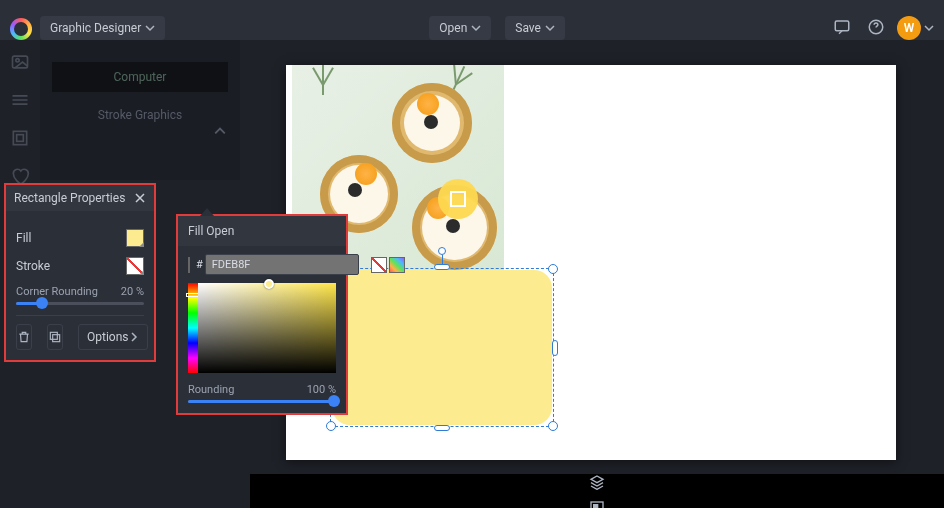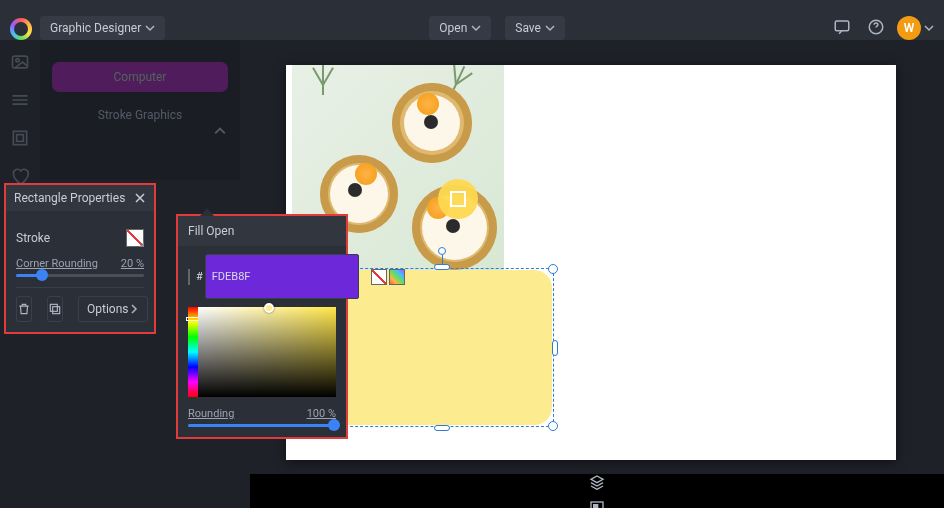--- a/index.html
+++ b/index.html
@@ -16,21 +16,21 @@
   .icon-btn { width:26px; height:26px; display:flex; align-items:center; justify-content:center; cursor:pointer; color:#aeb5c2; }
   .avatar { width:24px; height:24px; border-radius:50%; background:#f39c12; color:#fff; font-weight:600; display:flex; align-items:center; justify-content:center; font-size:12px; }
   
   
   .left-rail { position:absolute; top:40px; left:0; width:40px; height:calc(100% - 40px); background:#1e2128; display:flex; flex-direction:column; align-items:center; padding-top:12px; gap:18px; }
   .rail-ic { width:20px; height:20px; color:#454a55; }
   
   
   .left-panel { position:absolute; top:40px; left:40px; width:200px; height:140px; background:#1a1d24; padding:10px 12px; }
   .panel-title { color:#555a66; font-size:11px; letter-spacing:1px; display:flex; justify-content:space-between; align-items:center;}
-  .computer-btn { margin-top:12px; background:#a21caf; opacity:.4; color:#9acfa9; text-align:center; padding:8px 0; border-radius:7px; }
+  .computer-btn { margin-top:12px; background:#000000; opacity:.4; color:#9acfa9; text-align:center; padding:8px 0; border-radius:0; }
   .search-lbl { margin-top:16px; text-align:center; color:#555a66; }
   .left-panel .chev { position:absolute; right:10px; top:85px; color:#555a66; }
   
   
   .canvas-wrap { position:absolute; top:50px; left:250px; right:12px; bottom:38px; background:#1e2128; display:flex; align-items:flex-start; justify-content:center; }
   .canvas { width:610px; height:395px; background:#fff; margin-top:15px; position:relative; box-shadow:0 2px 10px rgba(0,0,0,.5); }
   .food-img { position:absolute; top:0; left:6px; width:212px; height:205px; background:linear-gradient(135deg,#e8f0e6,#d8e8d4); overflow:hidden; }
   .tart { position:absolute; border-radius:50%; background:#e0b96f; box-shadow:inset 0 0 0 8px #c79b4a; }
   .tart .cream{position:absolute;inset:10px;border-radius:50%;background:#fdf7ea;}
   .tart .berry{position:absolute;width:14px;height:14px;border-radius:50%;background:#2b2b2b;}
@@ -55,36 +55,36 @@
   
   
   .rect-panel { position:absolute; top:183px; left:4px; width:152px; background:#2b2f38; border:2px solid #e23b3b; padding:0; }
   .rect-header { display:flex; justify-content:space-between; align-items:center; padding:6px 8px; background:#32363f; }
   .rect-body { padding:8px 10px 10px; }
   .prop-row { display:flex; justify-content:space-between; align-items:center; margin:10px 0; font-size:12px; }
   .swatch { width:18px; height:18px; background:#FDEB8F; border:1px solid #666; position:relative;}
   .swatch.small-arrow::after{content:"";position:absolute;bottom:-1px;right:-1px;width:0;height:0;border-left:5px solid transparent;border-bottom:5px solid #888;}
   .swatch.none{background:#fff;} .swatch.none::before{content:"";position:absolute;inset:0;background:linear-gradient(to top right,transparent 45%,#e23b3b 45%,#e23b3b 55%,transparent 55%);}
   .slider-row{margin:6px 0;}
-  .slider-label{display:flex;justify-content:space-between;font-size:11px;color:#9ba2b0;margin-bottom:4px;text-decoration:underline;}
+  .slider-label{display:flex;justify-content:space-between;font-size:11px;color:#9ba2b0;margin-bottom:4px;}
   .slider{height:3px;background:#4a4f5b;border-radius:2px;position:relative;} 
   .slider .fill{position:absolute;height:100%;background:#3b82f6;border-radius:2px;}
   .slider .knob{position:absolute;top:-5px;width:12px;height:12px;border-radius:50%;background:#3b82f6;}
   .rect-actions{display:flex;align-items:center;gap:15px;margin-top:10px;border-top:1px solid #3a3f4a;padding-top:8px;}
   .act-btn{width:26px;height:26px;border:1px solid #3a3f4a;border-radius:3px;display:flex;align-items:center;justify-content:center;color:#aeb5c2;}
   .options-btn{flex:1;display:flex;justify-content:space-between;align-items:center;padding:5px 8px;border:1px solid #3a3f4a;border-radius:3px;}
   
   
   .fill-panel { position:absolute; top:214px; left:176px; width:172px; background:#2b2f38; border:2px solid #e23b3b; z-index:5;}
   .fill-panel::before{content:"";position:absolute;top:-8px;left:22px;width:0;height:0;border-left:7px solid transparent;border-right:7px solid transparent;border-bottom:8px solid #2b2f38;}
   .fill-header{padding:8px 10px;background:#32363f;font-size:12px;}
   .fill-body{padding:8px 10px 10px;}
   .hex-row{display:flex;align-items:center;gap:6px;margin-bottom:8px;}
   .hex-sw{width:16px;height:16px;background:#FDEB8F;border:1px solid #666;}
-  .hex-in{flex:1;background:#6d28d9;border:1px solid #3a3f4a;color:#d8dce4;padding:15px 6px;font-size:11px;border-radius:2px;}
+  .hex-in{flex:1;background:#737373;border:1px solid #3a3f4a;color:#d8dce4;padding:3px 6px;font-size:11px;border-radius:2px;}
   .eyedrop{width:16px;height:16px;color:#aeb5c2;}
   .hex-modes{display:flex;gap:2px;}
   .mode-sw{width:16px;height:16px;border:1px solid #666;}
   .mode-none{background:#fff;position:relative;} .mode-none::before{content:"";position:absolute;inset:0;background:linear-gradient(to top right,transparent 44%,#e23b3b 44%,#e23b3b 56%,transparent 56%);}
   .mode-grad{background:linear-gradient(45deg,#ff5a5a,#ffb347,#5de25d,#4db8ff,#9b59ff);}
   .picker-row{display:flex;gap:0;}
   .hue-strip{width:10px;height:90px;background:linear-gradient(to bottom,#ff0000,#ffff00,#00ff00,#00ffff,#0000ff,#ff00ff,#ff0000);position:relative;}
   .hue-strip .hk{position:absolute;top:10px;left:-2px;width:14px;height:4px;border:1px solid #fff;}
   .satval{flex:1;height:90px;background:linear-gradient(to top,#000,transparent),linear-gradient(to right,#fff,#ffe64a);position:relative;}
   .satval .ck{position:absolute;top:-4px;left:66px;width:10px;height:10px;border:2px solid #fff;border-radius:50%;background:#FDEB8F;box-shadow:0 0 2px rgba(0,0,0,.6);}
@@ -213,20 +213,24 @@
 
 <div class="rect-panel">
   <div class="rect-header">
     <span>Rectangle Properties</span>
     <svg width="12" height="12" viewBox="0 0 12 12">
         <path d="M2 2l8 8M10 2l-8 8" stroke="#c8ccd4" stroke-width="1.5"></path>
       </svg>
   </div>
   <div class="rect-body">
     <div class="prop-row">
+      <span>Fill</span>
+      <div class="swatch small-arrow"></div>
+    </div>
+    <div class="prop-row">
       <span>Stroke</span>
       <div class="swatch none small-arrow"></div>
     </div>
     <div class="slider-row">
       <div class="slider-label">
         <span>Corner Rounding</span>
         <span>20 %</span>
       </div>
       <div class="slider">
         <div class="fill" style="width:20%;"></div>

